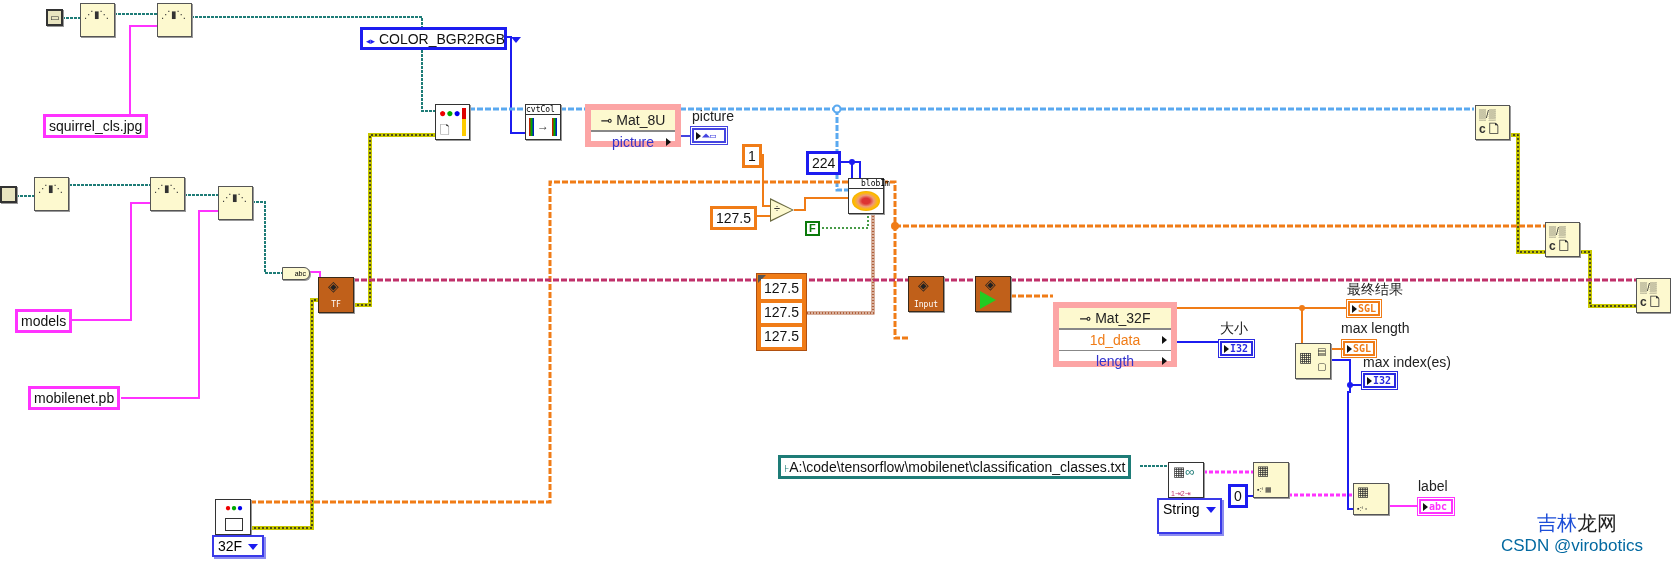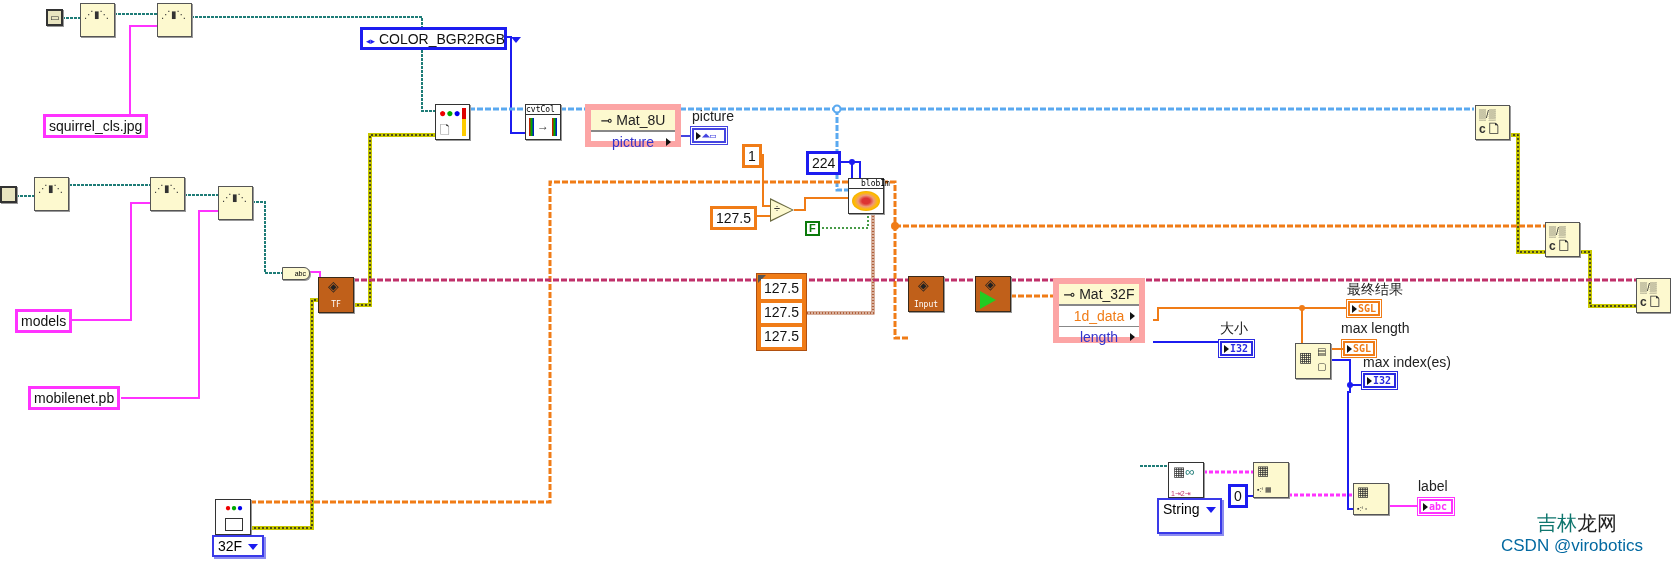--- a/index.html
+++ b/index.html
@@ -190,21 +190,21 @@
 
 <div class="node dark" style="left:908px;top:276px;width:36px;height:36px;">
   <div class="ico" style="left:9px;top:3px;font-size:14px;color:#222;">◈</div>
   <div style="position:absolute;left:1px;bottom:2px;width:32px;text-align:center;font-family:'DejaVu Sans Mono',monospace;font-size:8px;color:#fff;">Input</div>
 </div>
 <div class="node dark" style="left:975px;top:276px;width:36px;height:36px;">
   <div class="ico" style="left:9px;top:2px;font-size:14px;color:#222;">◈</div>
   <div style="position:absolute;left:4px;top:14px;width:0;height:0;border-left:16px solid #22cc22;border-top:9px solid transparent;border-bottom:9px solid transparent;"></div>
 </div>
 
-<div class="prop" style="left:1053px;top:278px;width:92px;height:65px;">
+<div class="prop" style="left:1053px;top:302px;width:124px;height:65px;">
   <div class="hdr"><span>⊸ </span><span>Mat_32F</span></div>
   <div class="row" style="color:#f07c17;">1d_data</div>
   <div class="row" style="color:#3333cc;">length</div>
 </div>
 
 <div class="lbl" style="left:1220px;top:320px;">大小</div>
 <div class="ind ind-i32" style="left:1220px;top:341px;width:33px;">I32</div>
 
 <div class="lbl" style="left:1347px;top:281px;">最终结果</div>
 <div class="ind ind-sgl" style="left:1348px;top:301px;width:32px;">SGL</div>
@@ -214,20 +214,23 @@
 
 <div class="node" style="left:1295px;top:343px;width:36px;height:36px;">
   <div class="ico" style="left:3px;top:8px;font-size:14px;">▦</div>
   <div class="ico" style="left:21px;top:3px;">▤</div>
   <div class="ico" style="left:21px;top:18px;">▢</div>
 </div>
 
 <div class="lbl" style="left:1363px;top:354px;">max index(es)</div>
 <div class="ind ind-i32" style="left:1363px;top:373px;width:33px;">I32</div>
 
+<div class="const c-path" style="left:778px;top:455px;height:24px;">
+  <span style="color:#1e7c77;font-size:10px;">⊦</span><span>A:\code\tensorflow\mobilenet\classification_classes.txt</span>
+</div>
 
 <div class="node white" style="left:1168px;top:462px;width:36px;height:36px;">
   <div class="ico" style="left:4px;top:4px;font-size:13px;">▦<span style="color:#1e7c77;">∞</span></div>
   <div class="ico" style="left:2px;top:26px;font-size:7px;color:#c0306a;">1⇥2⇥</div>
 </div>
 <div class="dd" style="left:1157px;top:498px;height:36px;">
   <span>String</span><span class="arrow"></span>
 </div>
 
 <div class="const c-i32" style="left:1228px;top:484px;">0</div>
@@ -283,17 +286,17 @@
 <div class="node" style="left:1545px;top:222px;width:35px;height:35px;">
   <div class="ico" style="left:3px;top:4px;">▒/▒</div>
   <div class="ico" style="left:3px;top:18px;font-size:12px;font-weight:bold;">c 🗋</div>
 </div>
 <div class="node" style="left:1636px;top:278px;width:35px;height:35px;">
   <div class="ico" style="left:3px;top:4px;">▒/▒</div>
   <div class="ico" style="left:3px;top:18px;font-size:12px;font-weight:bold;">c 🗋</div>
 </div>
 
 <div class="wm1" style="left:1537px;top:510px;">
-  <span style="color:#0f766e;font-family:Liberation Serif, serif;">吉林</span><span style="color:#222;">龙网</span>
+  <span style="color:#1d4ed8;font-family:Liberation Serif, serif;">吉林</span><span style="color:#222;">龙网</span>
 </div>
 <div class="wm2" style="left:1501px;top:536px;">CSDN @virobotics</div>
 
 </div>
 
 </body></html>

